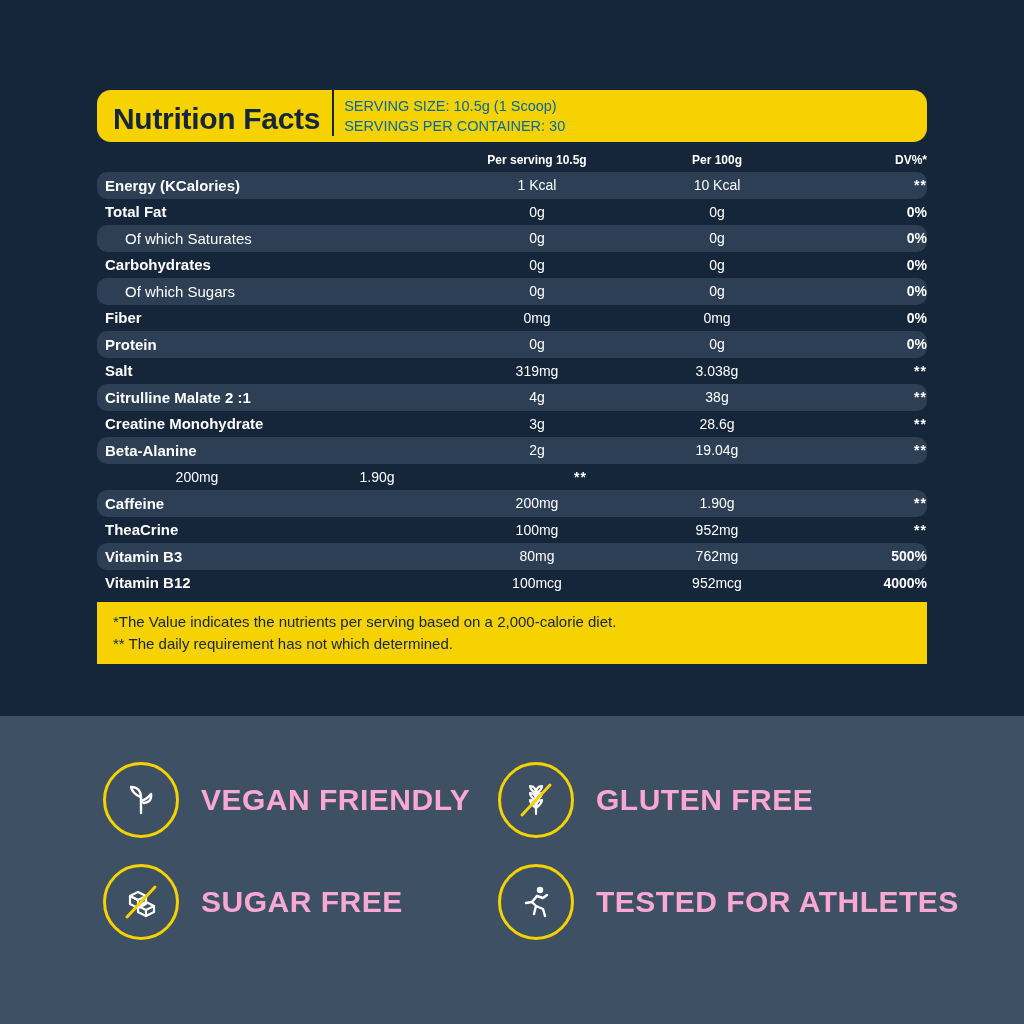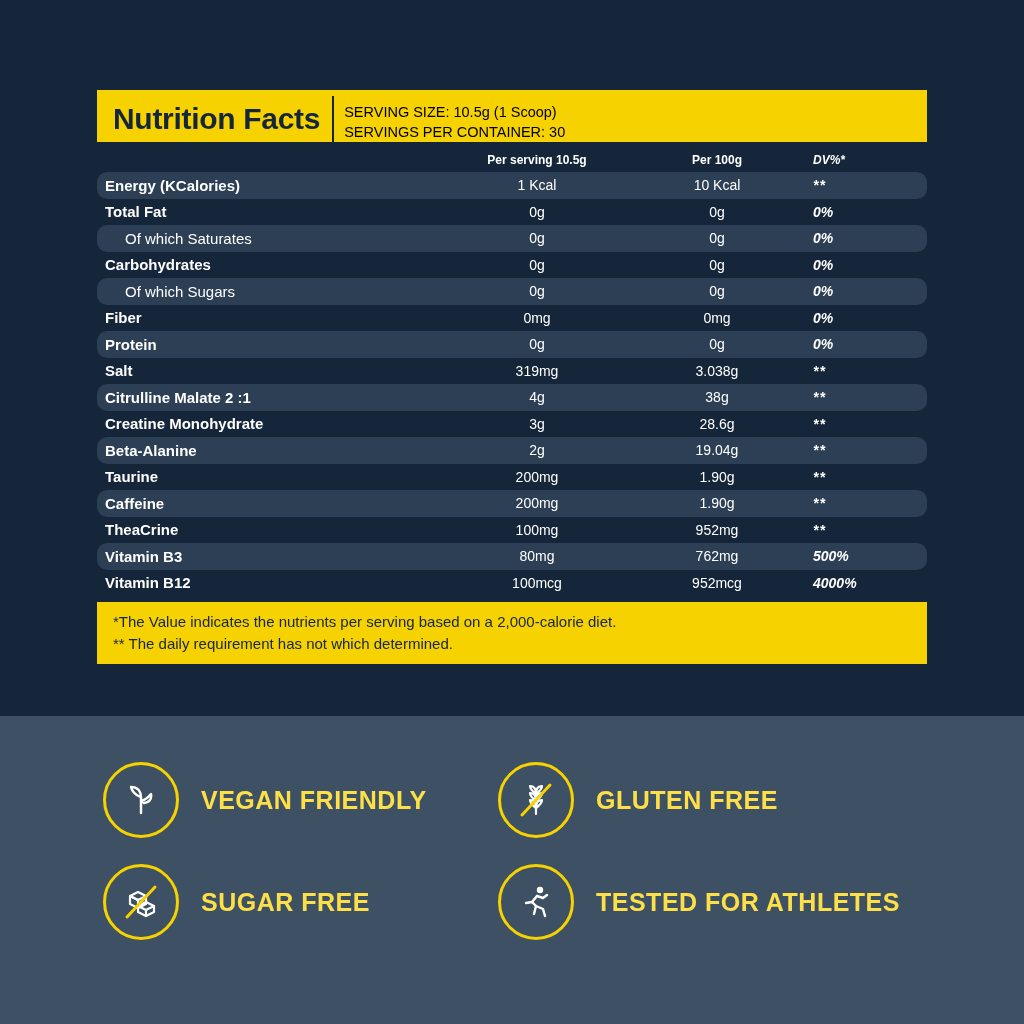--- a/index.html
+++ b/index.html
@@ -18,58 +18,59 @@
 
   
   .panel {
     position: absolute;
     left: 97px; top: 90px;
     width: 830px;
   }
 
   .facts-header {
     display: flex;
-    align-items: flex-end;
+    align-items: flex-start;
     background: #f6d200;
     height: 52px;
+    border-radius: 14px;
   }
   .facts-title {
     color: #16263a;
     font-size: 30px;
     font-weight: bold;
     letter-spacing: -0.3px;
     padding: 6px 12px 0 16px;
     white-space: nowrap;
     line-height: 46px;
   }
   .facts-serving {
     border-left: 2px solid #16263a;
     padding: 6px 0 0 10px;
-    color: #000000;
+    color: #0369a1;
     font-size: 14.5px;
     line-height: 20px;
     flex: 1;
     display: flex;
     flex-direction: column;
     justify-content: center;
   }
 
   .col-head {
     display: flex;
     color: #ffffff;
     font-size: 12px;
     font-weight: bold;
     height: 30px;
     align-items: center;
     padding-top: 6px;
   }
   .c-name  { width: 340px; padding-left: 8px; }
   .c-serv  { width: 200px; text-align: center; }
   .c-100   { width: 160px; text-align: center; }
-  .c-dv    { width: 130px; text-align: left; padding-left: 16px; font-style: italic; }
+  .c-dv    { width: 130px; text-align: right; padding-left: 16px; }
 
   .row {
     display: flex;
     align-items: center;
     height: 26.5px;
     color: #ffffff;
     font-size: 15px;
     border-radius: 10px;
   }
   .row.alt { background: #2c3f55; }
@@ -103,22 +104,22 @@
   }
   .badge .ring {
     width: 76px; height: 76px;
     border: 3px solid #f6d200;
     border-radius: 50%;
     display: flex; align-items: center; justify-content: center;
     flex: 0 0 auto;
   }
   .badge .label {
     margin-left: 22px;
-    color: #fde047;
-    font-size: 25px;
+    color: #f9a8d4;
+    font-size: 30px;
     font-weight: bold;
     letter-spacing: 0.5px;
     white-space: nowrap;
   }
   .b1 { left: 103px; top: 46px; }
   .b2 { left: 498px; top: 46px; }
   .b3 { left: 103px; top: 148px; }
   .b4 { left: 498px; top: 148px; }
 </style>
 </head>
@@ -216,21 +217,20 @@
       </div>
 
       <div class="row alt">
         <div class="c-name">Beta-Alanine</div>
         <div class="c-serv">2g</div>
         <div class="c-100">19.04g</div>
         <div class="c-dv dash">**</div>
       </div>
 
       <div class="row">
-        <div class="c-name">Taurine</div>
         <div class="c-serv">200mg</div>
         <div class="c-100">1.90g</div>
         <div class="c-dv dash">**</div>
       </div>
 
       <div class="row alt">
         <div class="c-name">Caffeine</div>
         <div class="c-serv">200mg</div>
         <div class="c-100">1.90g</div>
         <div class="c-dv dash">**</div>

